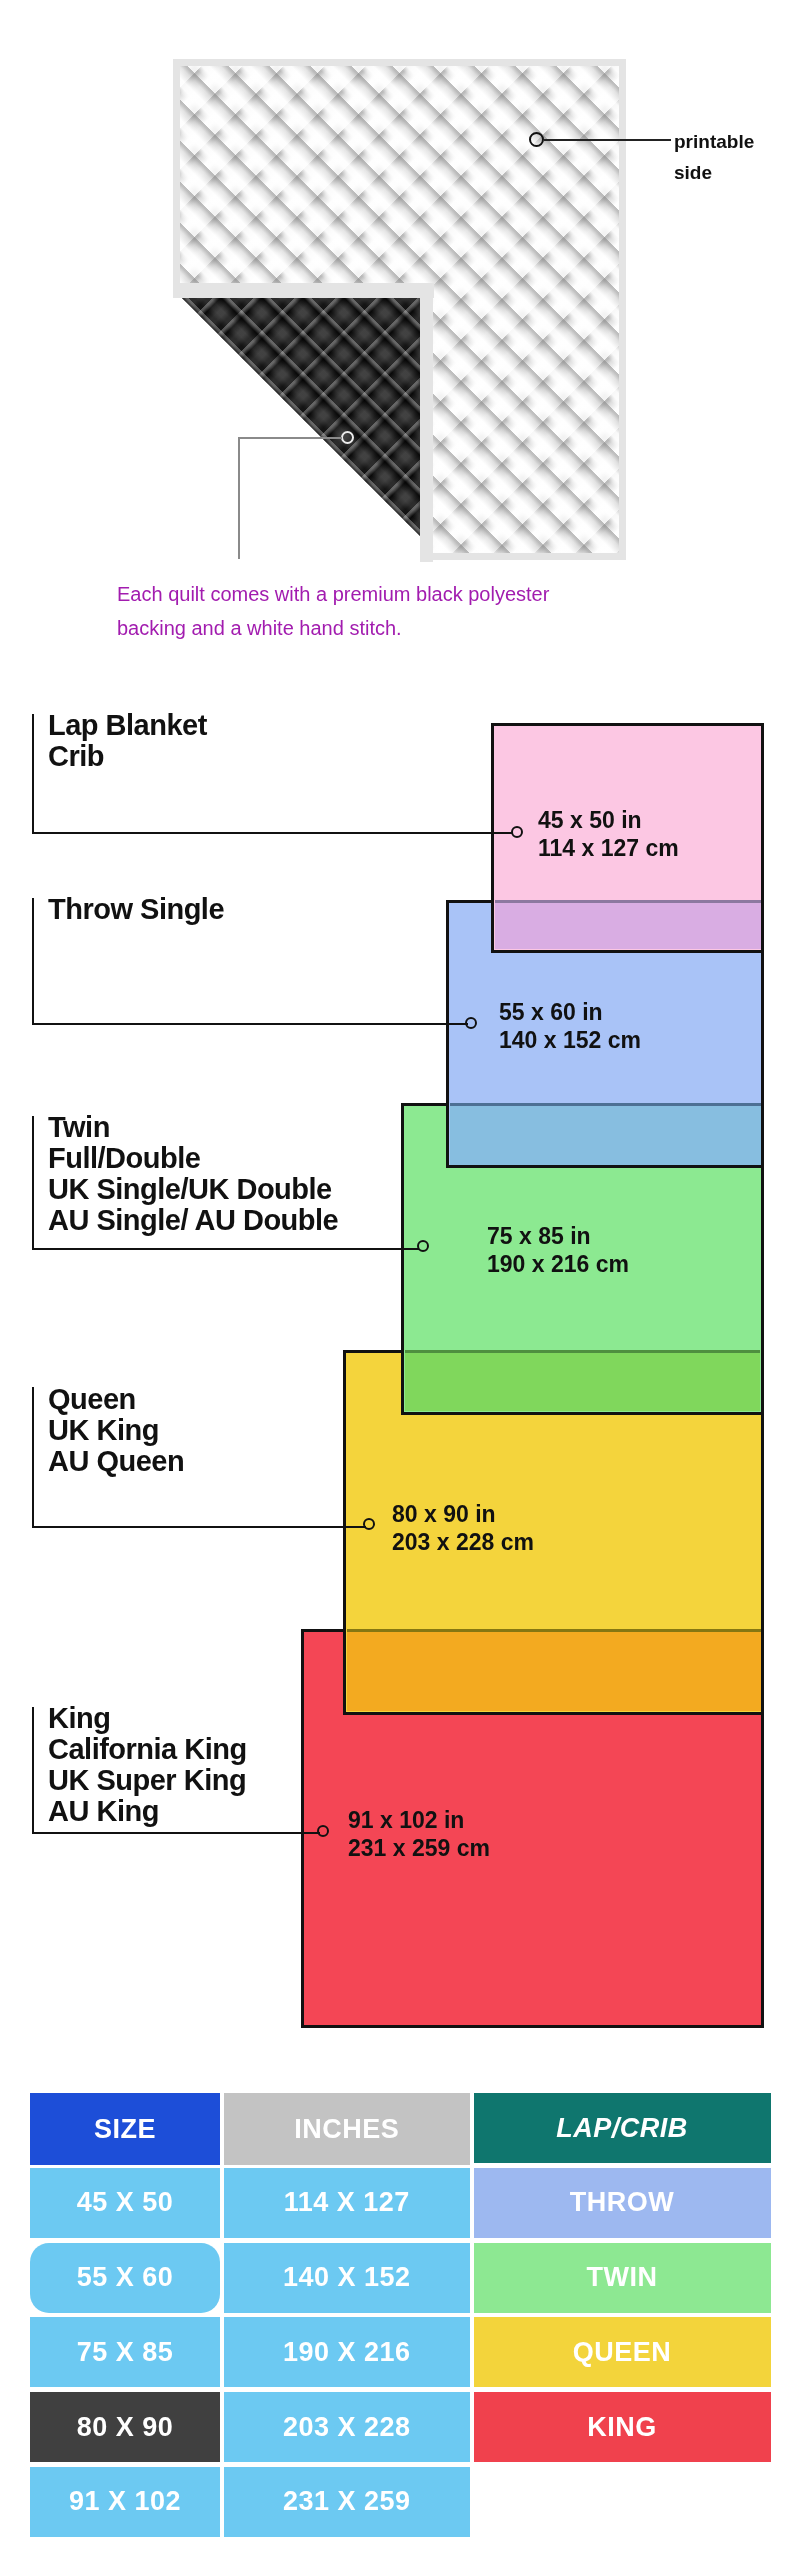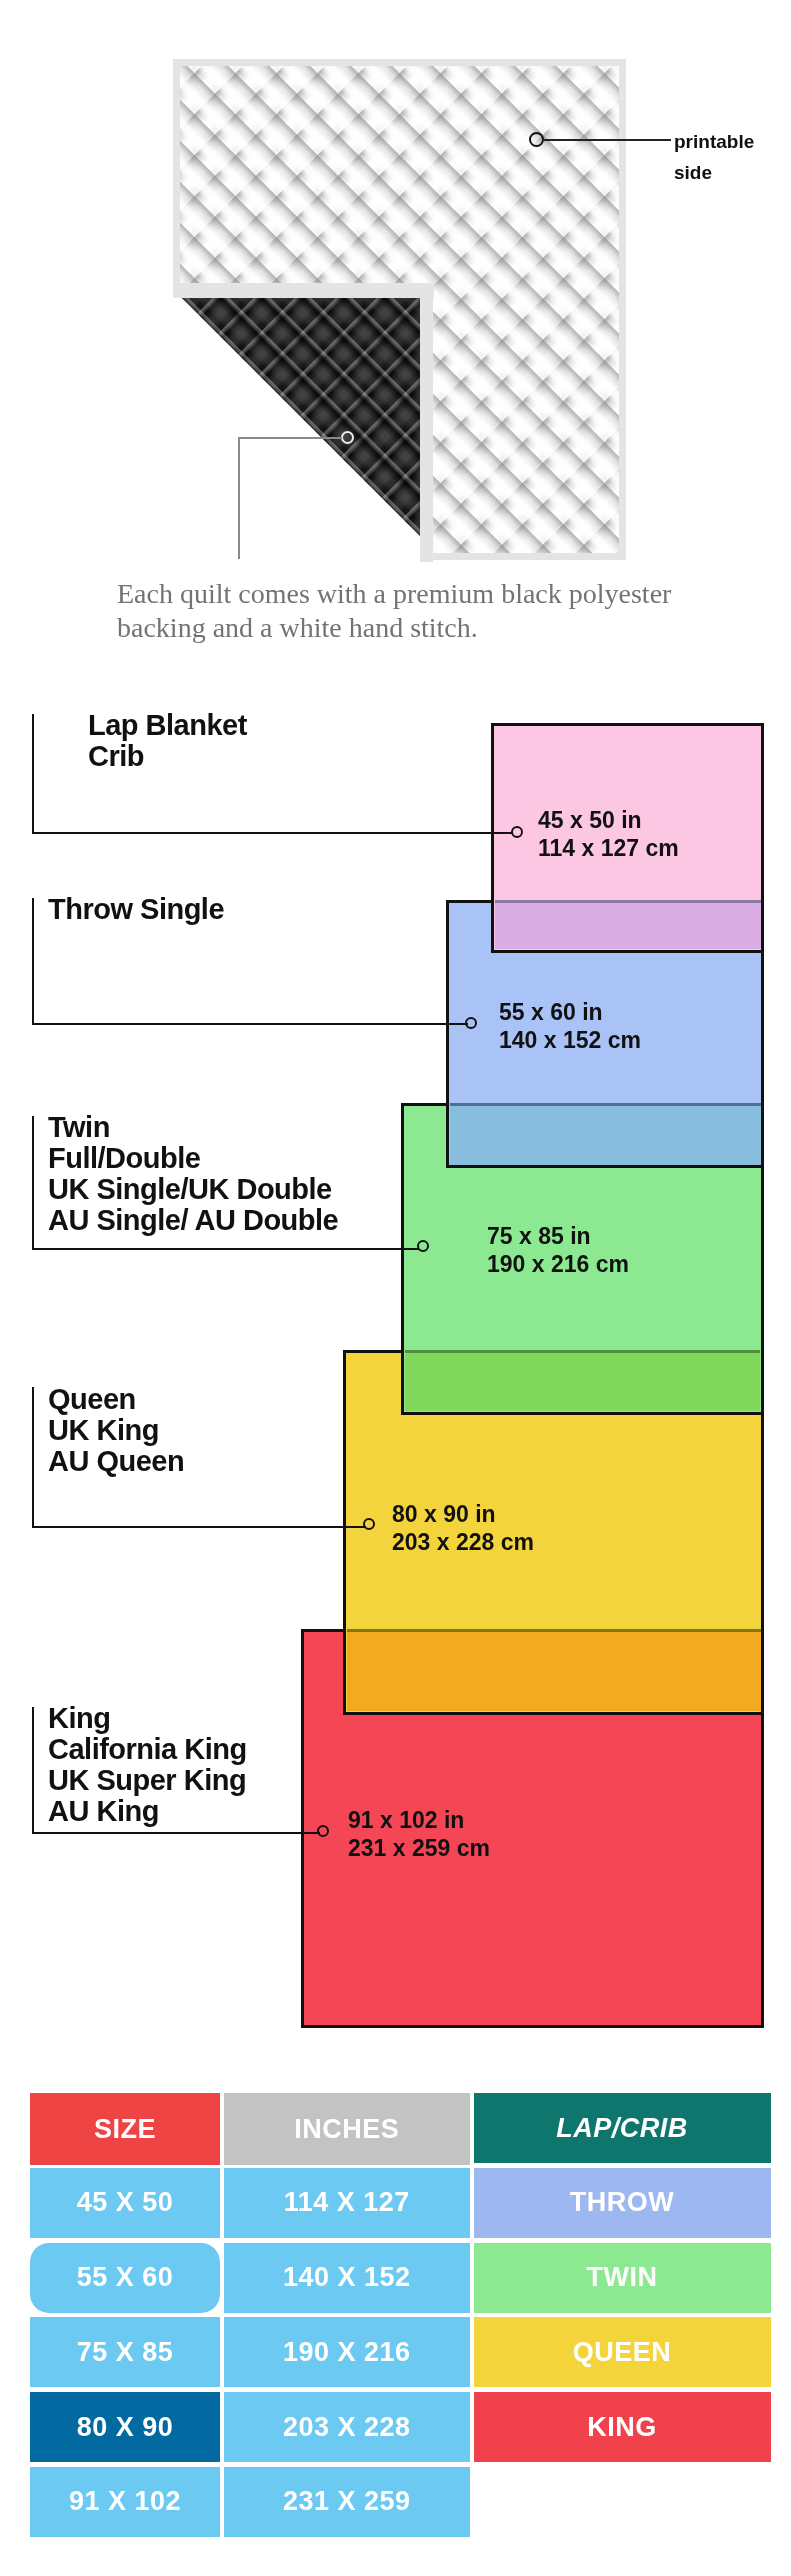--- a/index.html
+++ b/index.html
@@ -42,38 +42,38 @@
 
   .ring-dark{left:529px;top:132px;width:15.3px;height:15.3px;border:2.9px solid #111;
     border-radius:50%;box-sizing:border-box;background:transparent;}
   .line-printable{left:544px;top:139px;width:127px;height:1.9px;background:#222;}
   .printable-text{left:674px;top:126px;font-size:19px;font-weight:600;line-height:31px;
     color:#111;white-space:pre-line;}
   .ring-light{left:341px;top:431px;width:13.4px;height:13.4px;border:2.9px solid #ececec;
     border-radius:50%;box-sizing:border-box;background:transparent;}
   .lead-back-h{left:239px;top:437px;width:103px;height:1.9px;background:#8a8a8a;}
   .lead-back-v{left:238px;top:437px;width:1.9px;height:122px;background:#8a8a8a;}
-  .caption{left:117px;top:577px;font-size:28px;line-height:34px;color:#737373;
-    white-space:pre-line;font-family:Liberation Serif, serif;}
+  .caption{left:117px;top:577px;font-size:20px;line-height:34px;color:#a21caf;
+    white-space:pre-line;}
 
   
   .rect{position:absolute;border:3.8px solid #111;box-sizing:border-box;}
   #rect-king {left:301px;top:1629px;width:463px;height:399px;z-index:10;}
   #band-queen{left:347px;top:1629px;width:414px;height:82px;z-index:13;border-top:3.8px solid;box-sizing:border-box;}
   #rect-queen{left:343px;top:1350px;width:421px;height:365px;z-index:12;}
   #band-twin {left:405px;top:1350px;width:355px;height:61px;z-index:15;border-top:3.8px solid;box-sizing:border-box;}
   #rect-twin {left:401px;top:1103px;width:363px;height:312px;z-index:14;}
   #band-throw{left:450px;top:1103px;width:311px;height:62px;z-index:17;border-top:3.8px solid;box-sizing:border-box;}
   #rect-throw{left:446px;top:900px;width:318px;height:268px;z-index:16;}
   #band-lap  {left:495px;top:900px;width:266px;height:49px;z-index:19;border-top:3.8px solid;box-sizing:border-box;}
   #rect-lap  {left:491px;top:723px;width:273px;height:230px;z-index:18;}
 
   .size-label{position:absolute;left:48px;font-size:29px;font-weight:bold;line-height:31px;
     letter-spacing:-0.5px;color:#111;white-space:pre-line;z-index:30;}
-  #label-lap  {top:710px;margin-left:40px;}
+  #label-lap  {top:710px;}
   #label-throw{top:894px;}
   #label-twin {top:1112px;}
   #label-queen{top:1384px;}
   #label-king {top:1703px;}
 
   .bracket{position:absolute;left:32px;border-left:2.4px solid #111;
     border-bottom:2.4px solid #111;z-index:30;}
   #bracket-lap  {top:714px; width:479px;height:118px;}
   #bracket-throw{top:898px; width:434px;height:125px;}
   #bracket-twin {top:1116px;width:385px;height:132px;}
@@ -181,37 +181,37 @@
       <div>80 x 90 in</div>
       <div>203 x 228 cm</div>
     </div>
     <div class="dims" id="dims-king">
       <div>91 x 102 in</div>
       <div>231 x 259 cm</div>
     </div>
   </div>
 
   <div class="size-table">
-    <div class="cell hcell" style="background: #ef4444;">SIZE</div>
+    <div class="cell hcell" style="background: #1d4ed8;">SIZE</div>
     <div class="cell hcell" style="background: rgb(195, 195, 195);">INCHES</div>
 
     <div class="cell" style="background: #0f766e; font-style: italic;">LAP/CRIB</div>
     <div class="cell" style="background: rgb(108, 201, 242);">45 X 50</div>
     <div class="cell" style="background: rgb(108, 201, 242);">114 X 127</div>
 
     <div class="cell" style="background: rgb(157, 184, 240);">THROW</div>
     <div class="cell" style="background: rgb(108, 201, 242); border-radius: 19px;">55 X 60</div>
     <div class="cell" style="background: rgb(108, 201, 242);">140 X 152</div>
 
     <div class="cell" style="background: rgb(141, 232, 146);">TWIN</div>
     <div class="cell" style="background: rgb(108, 201, 242);">75 X 85</div>
     <div class="cell" style="background: rgb(108, 201, 242);">190 X 216</div>
 
     <div class="cell" style="background: rgb(243, 212, 59);">QUEEN</div>
-    <div class="cell" style="background: #0369a1;">80 X 90</div>
+    <div class="cell" style="background: #404040;">80 X 90</div>
     <div class="cell" style="background: rgb(108, 201, 242);">203 X 228</div>
 
     <div class="cell" style="background: rgb(240, 65, 77);">KING</div>
     <div class="cell" style="background: rgb(108, 201, 242);">91 X 102</div>
     <div class="cell" style="background: rgb(108, 201, 242);">231 X 259</div>
   </div>
 
 </div>
 
 

